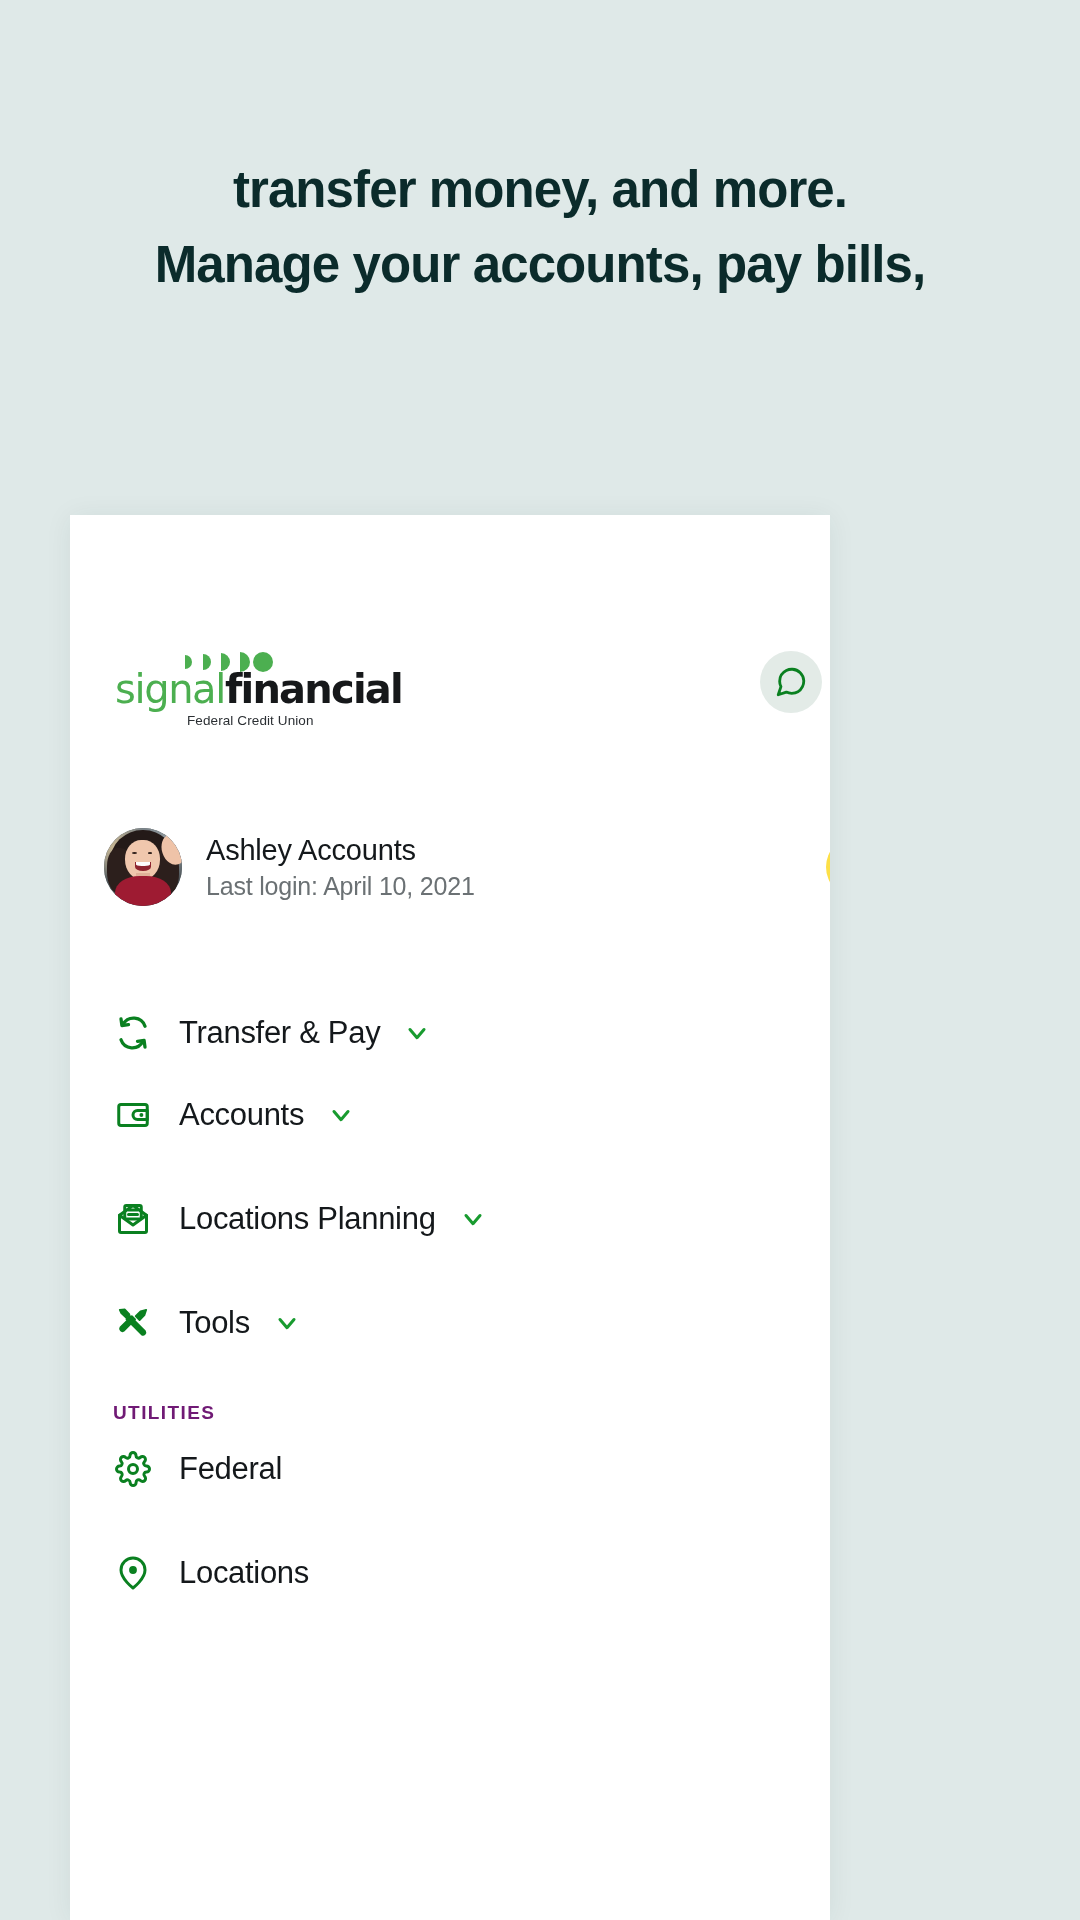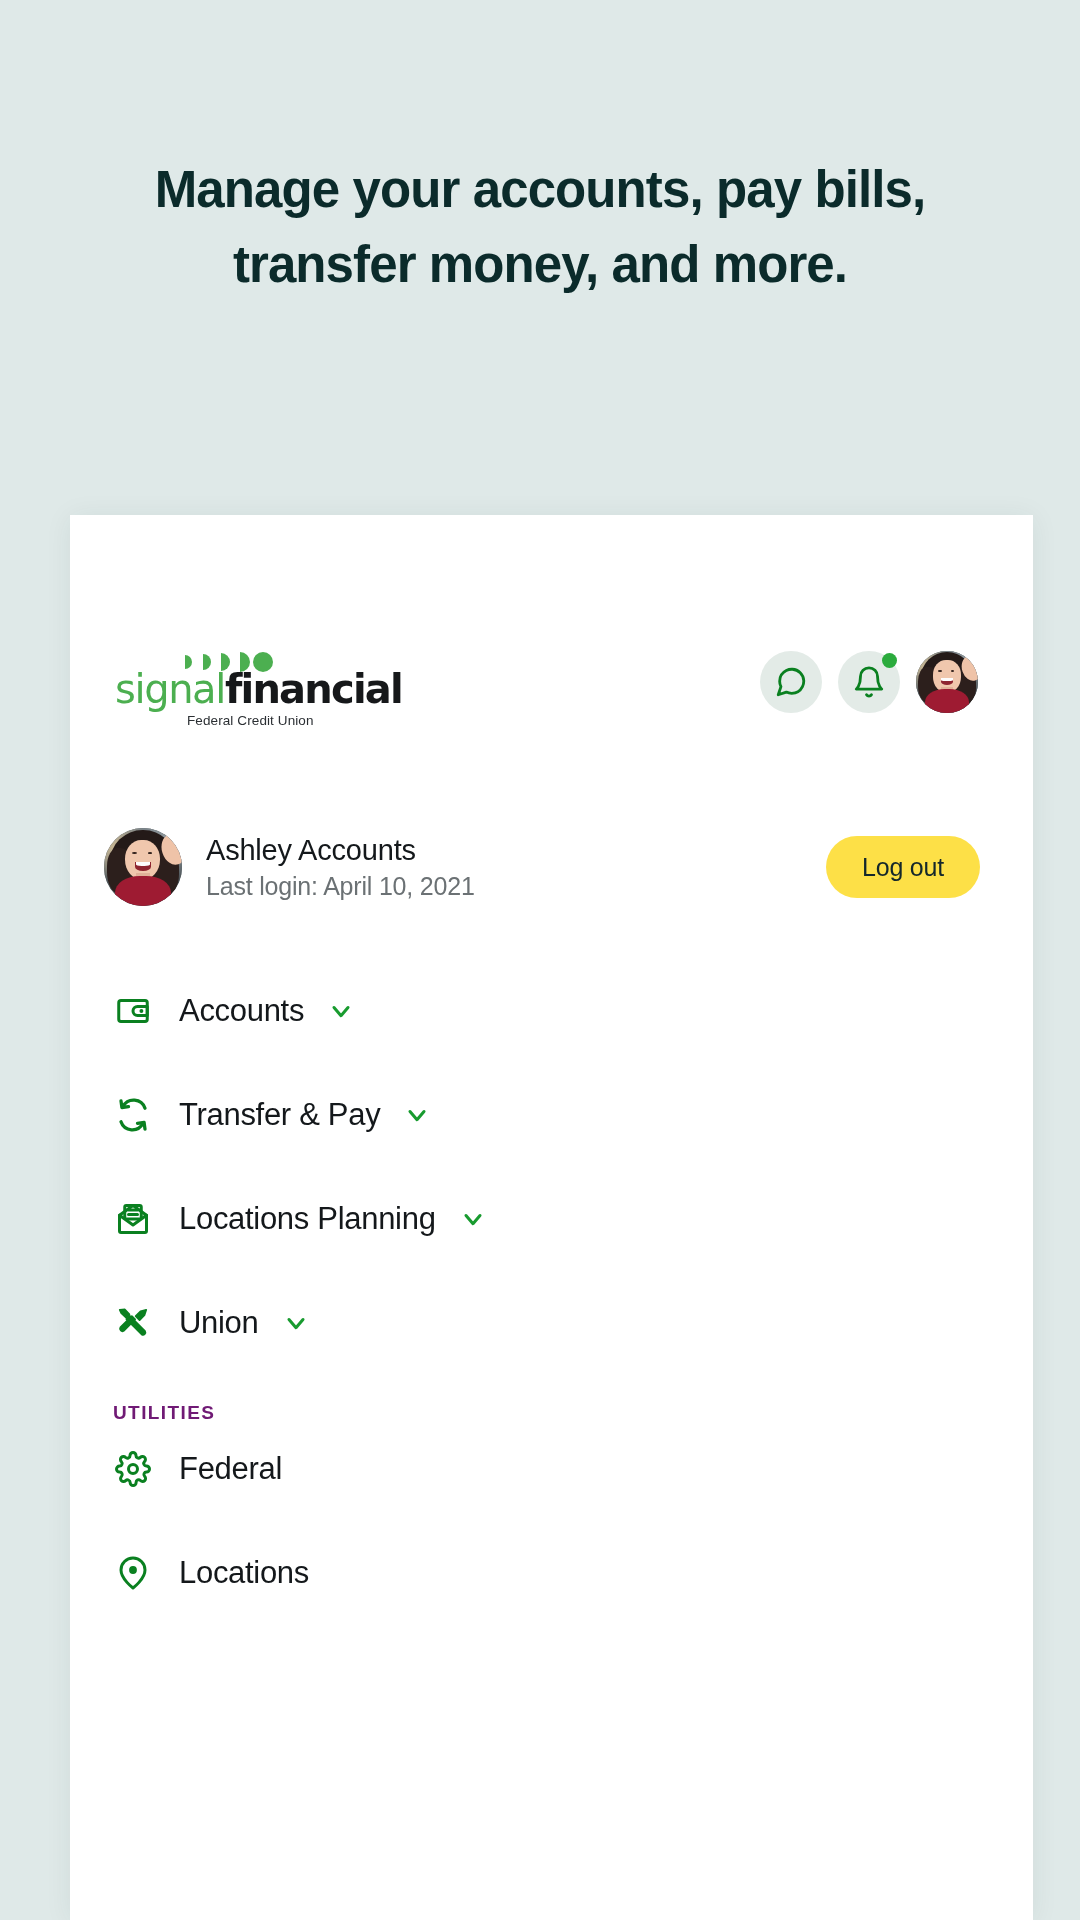--- a/index.html
+++ b/index.html
@@ -32,26 +32,25 @@
     box-sizing: border-box;
   }
   .headline .hl-line { display: block; white-space: nowrap; }
   .headline .hl-line.l2 { }
 
   
   .card {
     position: absolute;
     left: 70px;
     top: 515px;
-    width: 940px;
+    width: 760px;
     height: 1405px;
     background: #ffffff;
     box-shadow: 0 2px 26px rgba(20,60,60,0.07);
     overflow: hidden;
-    padding-left: 23px;
   }
 
   
   .card-header {
     position: absolute;
     left: 0;
     top: 130px;
     width: 940px;
     height: 110px;
   }
@@ -305,22 +304,22 @@
     letter-spacing: 1.4px;
     padding-left: 43px;
     margin-top: 38px;
     margin-bottom: 4px;
   }
 </style>
 </head>
 <body>
 
 <div class="headline">
+  <span class="hl-line l2">transfer money, and more.</span>
   <span class="hl-line">Manage your accounts, pay bills,</span>
-  <span class="hl-line l2">transfer money, and more.</span>
 </div>
 
 <div class="card">
 
   <div class="card-header">
 
     <div class="logo">
       <svg class="logo-dots" viewBox="0 0 90 22">
         <path d="M2 4 L2 18 A7 7 0 0 0 2 4 Z" fill="#4caf50"></path>
         <path d="M20 3 L20 19 A8 8 0 0 0 20 3 Z" fill="#4caf50"></path>
@@ -389,46 +388,46 @@
     </div>
     <div class="user-text">
       <div class="user-name">Ashley Accounts</div>
       <div class="user-login">Last login: April 10, 2021</div>
     </div>
     <button class="logout-btn">Log out</button>
   </div>
 
   <div class="nav">
 
-    <div class="nav-item">
-      <span class="nav-icon">
-        <svg width="36" height="36" viewBox="0 0 24 24" fill="none" stroke="#0a8020" stroke-width="2" stroke-linejoin="round">
-          <rect x="2.5" y="5" width="19" height="14" rx="1.5"></rect>
-          <path d="M15 9h6.5v6H15a3 3 0 0 1 0-6z"></path>
-          <circle cx="17.6" cy="12" r="1.3" fill="#0a8020" stroke="none"></circle>
-        </svg>
-      </span>
-      <span class="nav-label">Accounts</span>
-      <span class="nav-chev">
-        <svg width="28" height="28" viewBox="0 0 24 24" fill="none" stroke="#189b2f" stroke-width="2.6" stroke-linecap="round" stroke-linejoin="round">
-            <polyline points="6 9 12 16 18 9"></polyline>
-          </svg>
-      </span>
-    </div>
-
     <div class="nav-item nav-gap-1">
       <span class="nav-icon">
         <svg width="36" height="36" viewBox="0 0 24 24" fill="none" stroke="#0a8020" stroke-width="2.2" stroke-linecap="round" stroke-linejoin="round">
           <path d="M20 7.5A8 8 0 0 0 5.4 6.3"></path>
           <polyline points="4 2.6 4.6 7 9 6.4"></polyline>
           <path d="M4 16.5A8 8 0 0 0 18.6 17.7"></path>
           <polyline points="20 21.4 19.4 17 15 17.6"></polyline>
         </svg>
       </span>
       <span class="nav-label">Transfer &amp; Pay</span>
+      <span class="nav-chev">
+        <svg width="28" height="28" viewBox="0 0 24 24" fill="none" stroke="#189b2f" stroke-width="2.6" stroke-linecap="round" stroke-linejoin="round">
+            <polyline points="6 9 12 16 18 9"></polyline>
+          </svg>
+      </span>
+    </div>
+
+    <div class="nav-item">
+      <span class="nav-icon">
+        <svg width="36" height="36" viewBox="0 0 24 24" fill="none" stroke="#0a8020" stroke-width="2" stroke-linejoin="round">
+          <rect x="2.5" y="5" width="19" height="14" rx="1.5"></rect>
+          <path d="M15 9h6.5v6H15a3 3 0 0 1 0-6z"></path>
+          <circle cx="17.6" cy="12" r="1.3" fill="#0a8020" stroke="none"></circle>
+        </svg>
+      </span>
+      <span class="nav-label">Accounts</span>
       <span class="nav-chev">
         <svg width="28" height="28" viewBox="0 0 24 24" fill="none" stroke="#189b2f" stroke-width="2.6" stroke-linecap="round" stroke-linejoin="round">
             <polyline points="6 9 12 16 18 9"></polyline>
           </svg>
       </span>
     </div>
 
     <div class="nav-item nav-gap-1">
       <span class="nav-icon">
         <svg width="36" height="36" viewBox="0 0 24 24" fill="none" stroke="#0a8020" stroke-width="2" stroke-linejoin="round">
@@ -449,21 +448,21 @@
 
     <div class="nav-item nav-gap-1">
       <span class="nav-icon">
         <svg width="36" height="36" viewBox="0 0 24 24" fill="#0a8020" stroke="#0a8020" stroke-width="1.2" stroke-linejoin="round">
           <path d="M3.2 3.2 6.6 3l3 3.2-2.2 2.2-3.2-3z"></path>
           <path d="M7.6 9.4 9.8 7.2 20 17.4a1.6 1.6 0 0 1-2.2 2.2z"></path>
           <path d="M20.8 3.2 17 4.2l-3.2 3.2 2.6 2.6 3.2-3.2z"></path>
           <path d="M13.4 9.6 11.2 7.4 3.6 15a1.6 1.6 0 0 0 2.2 2.2z"></path>
         </svg>
       </span>
-      <span class="nav-label">Union</span>
+      <span class="nav-label">Tools</span>
       <span class="nav-chev">
         <svg width="28" height="28" viewBox="0 0 24 24" fill="none" stroke="#189b2f" stroke-width="2.6" stroke-linecap="round" stroke-linejoin="round">
             <polyline points="6 9 12 16 18 9"></polyline>
           </svg>
       </span>
     </div>
 
     <div class="section-label">UTILITIES</div>
 
     <div class="nav-item">

